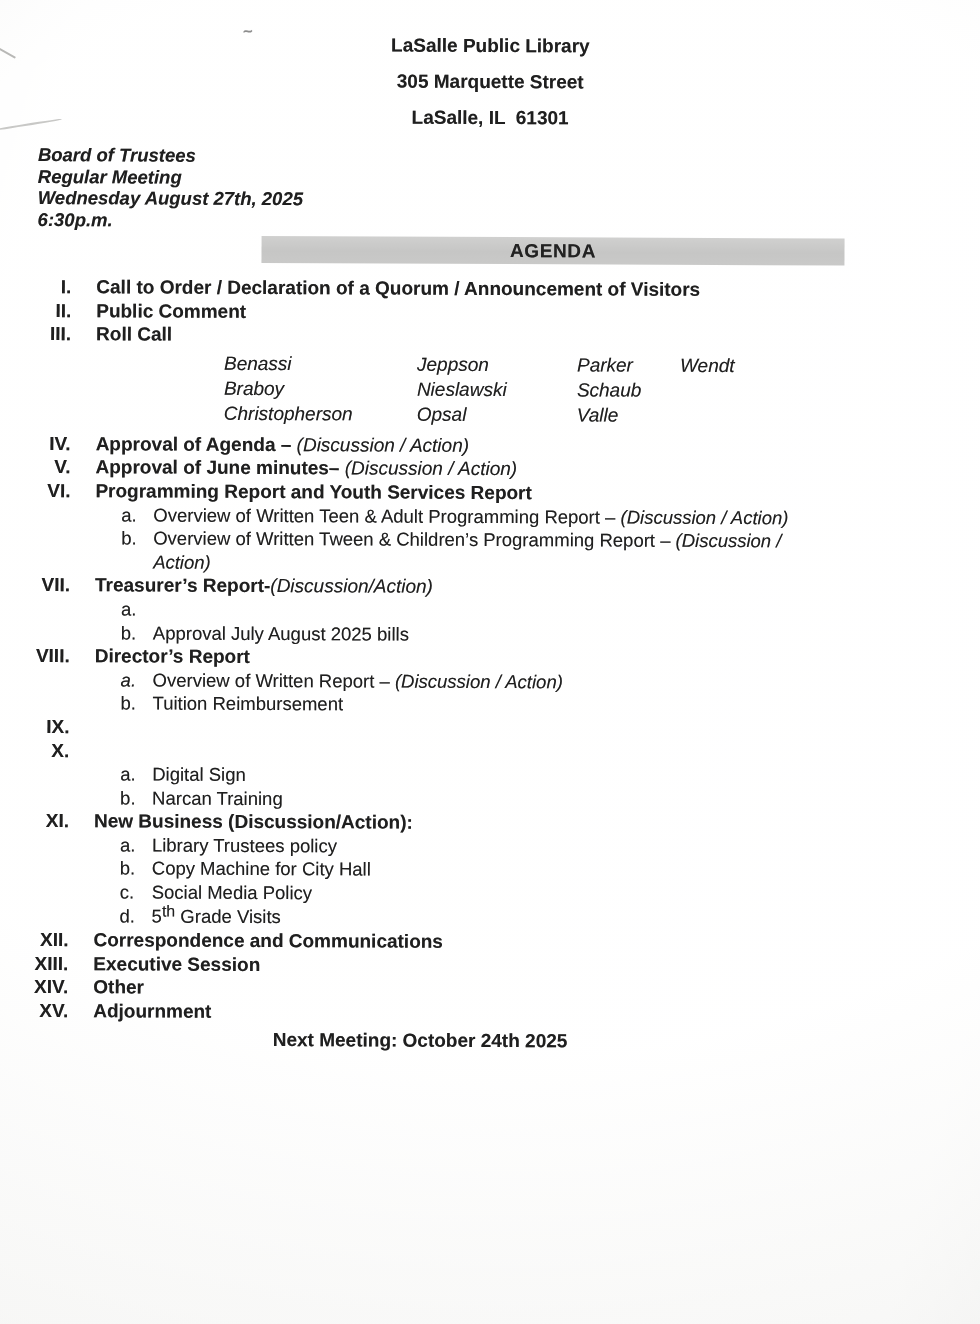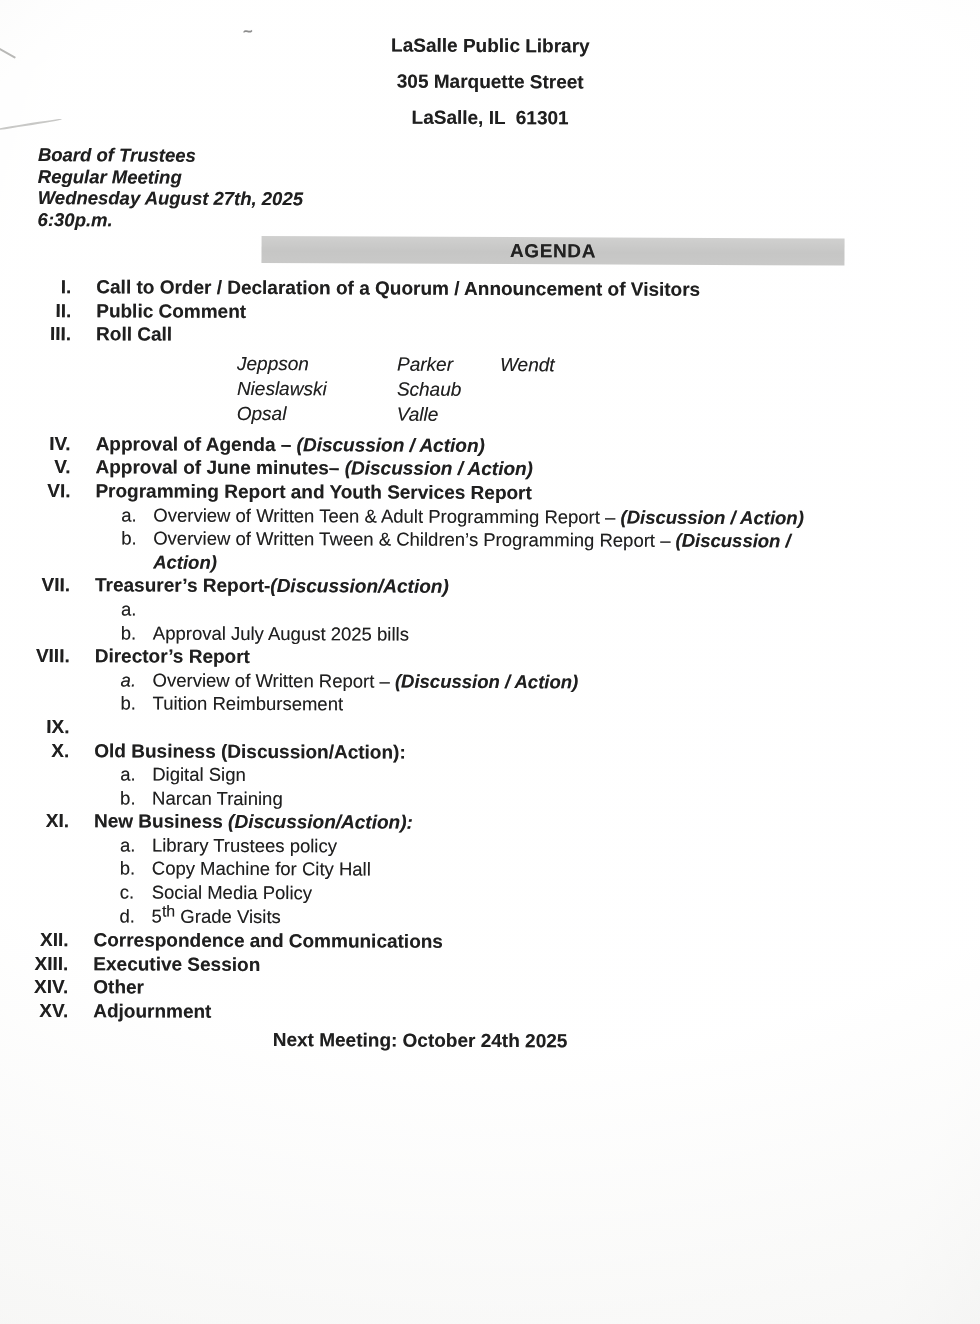--- a/index.html
+++ b/index.html
@@ -23,22 +23,22 @@
     margin:5px 0 0 262px; width:583px; height:27px;
     background:linear-gradient(to bottom, #d0d0cf 0%, #c6c6c5 55%, #c9c9c8 100%);
     text-align:center; font-weight:700; font-size:19px; line-height:27px; letter-spacing:0.6px;
     color:#222;
   }
   .agenda { list-style:none; margin-top:13px; font-size:19px; }
   .item { line-height:23.6px; }
   .row { display:flex; }
   .num { flex:0 0 72px; text-align:right; font-weight:700; }
   .ibody { margin-left:25px; font-weight:700; max-width:770px; }
-  .note { font-weight:700; font-style:italic; }
-  .note-bi { font-weight:700; font-style:italic; }
+  .note { font-weight:400; font-style:italic; }
+  .note-bi { font-weight:700; }
   .subs { list-style:none; margin-left:123px; font-size:18.5px; font-weight:400; }
   .sub { display:flex; line-height:23.6px; }
   .letter { flex:0 0 32px; }
   .letter.it { font-style:italic; }
   .stext { max-width:665px; }
   .roll { display:flex; margin:4px 0 7px 225px; font-style:italic; font-size:19px; line-height:25px; }
   .roll .c1 { flex:0 0 180px; } .roll .c2 { flex:0 0 160px;margin-left:13px; } .roll .c3 { flex:0 0 103px; } .roll .c4 { flex:0 0 auto; }
   .sup { font-size:16px; vertical-align:baseline; position:relative; top:-6px; }
   .next-meeting { width:848px; text-align:center; font-weight:700; font-size:19px; margin-top:4px; line-height:24px; }
   
@@ -88,20 +88,25 @@
           <span class="ibody">Public Comment</span>
         </div>
       </li>
 
       <li class="item">
         <div class="row">
           <span class="num">III.</span>
           <span class="ibody">Roll Call</span>
         </div>
         <div class="roll">
+          <div class="c1">
+            <div>Benassi</div>
+            <div>Braboy</div>
+            <div>Christopherson</div>
+          </div>
           <div class="c2">
             <div>Jeppson</div>
             <div>Nieslawski</div>
             <div>Opsal</div>
           </div>
           <div class="c3">
             <div>Parker</div>
             <div>Schaub</div>
             <div>Valle</div>
           </div>
@@ -177,21 +182,20 @@
 
       <li class="item">
         <div class="row">
           <span class="num">IX.</span>
         </div>
       </li>
 
       <li class="item">
         <div class="row">
           <span class="num">X.</span>
-          <span class="ibody">Old Business (Discussion/Action):</span>
         </div>
         <ul class="subs">
           <li class="sub">
             <span class="letter">a.</span>
             <span class="stext">Digital Sign</span>
           </li>
           <li class="sub">
             <span class="letter">b.</span>
             <span class="stext">Narcan Training</span>
           </li>

